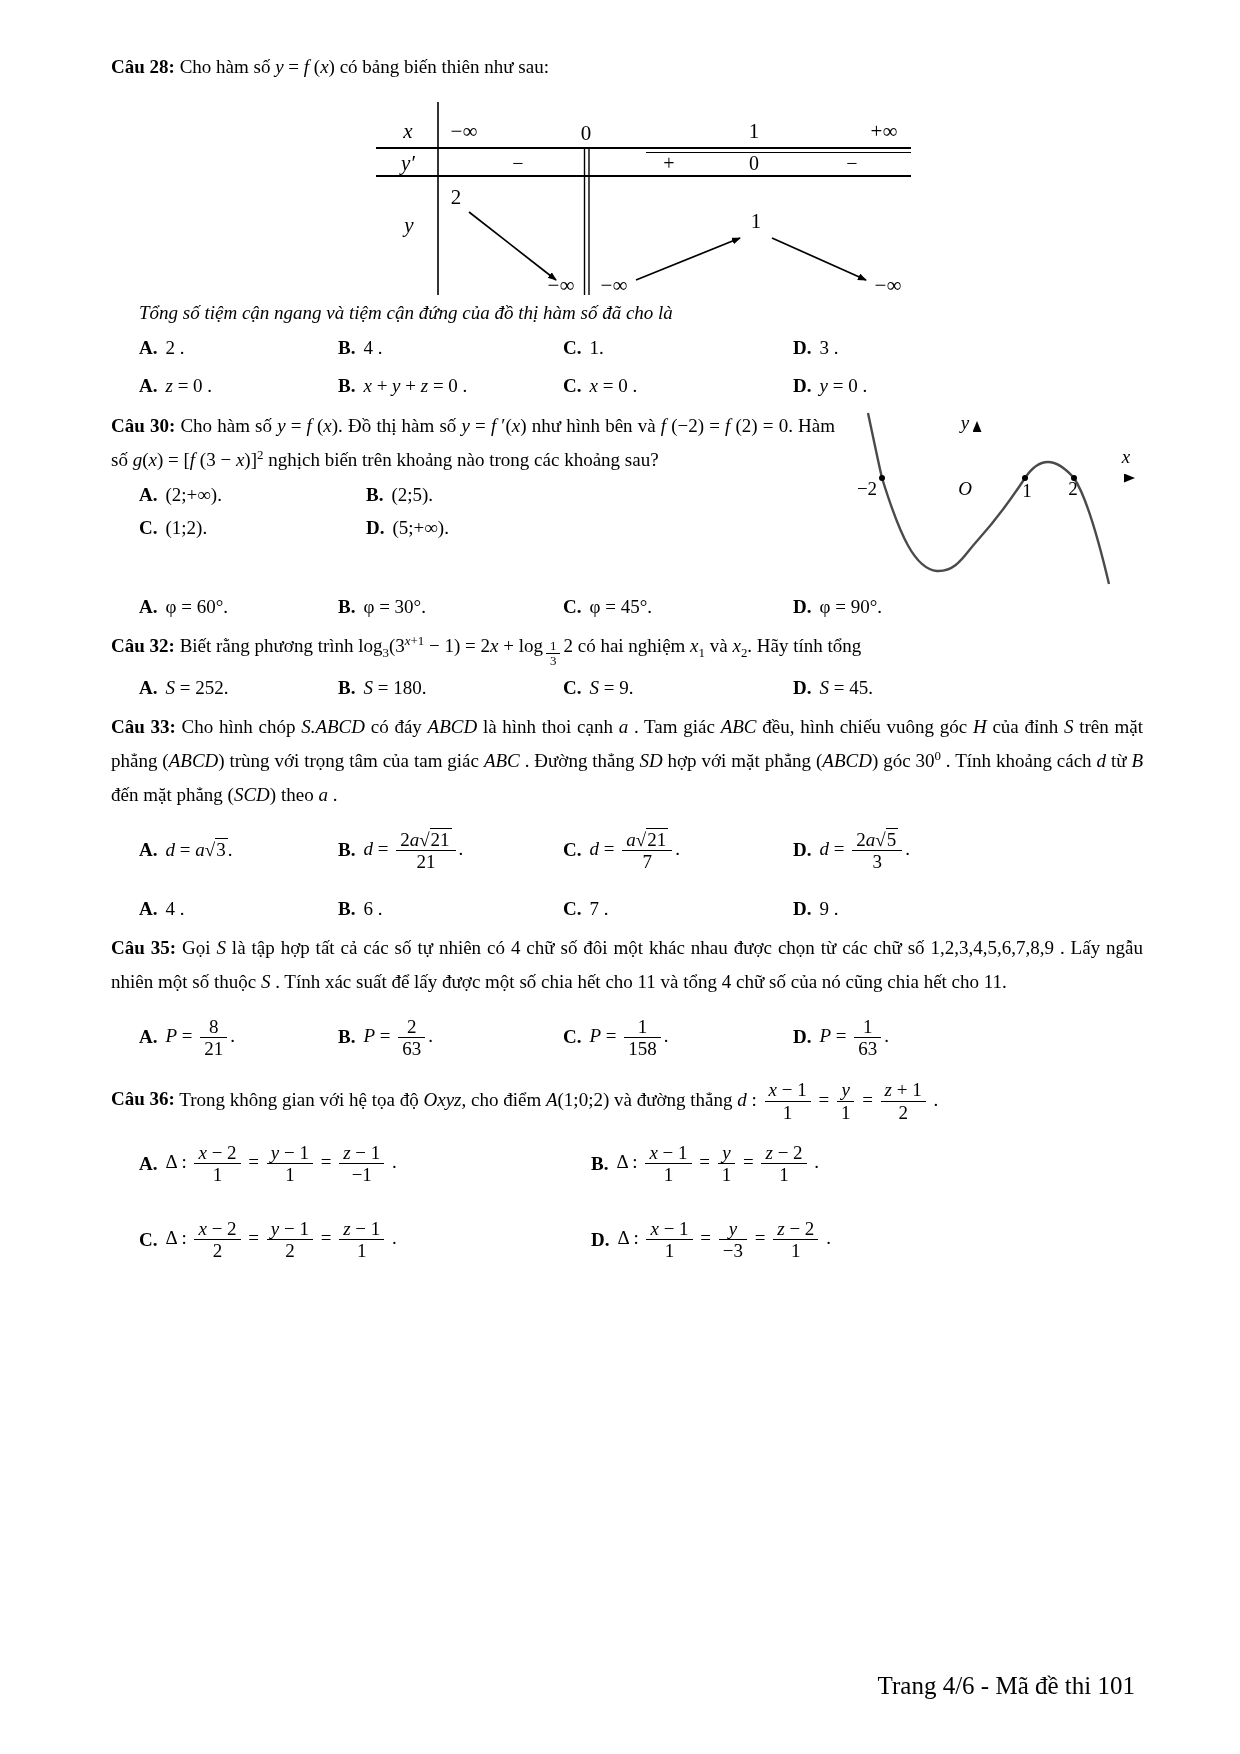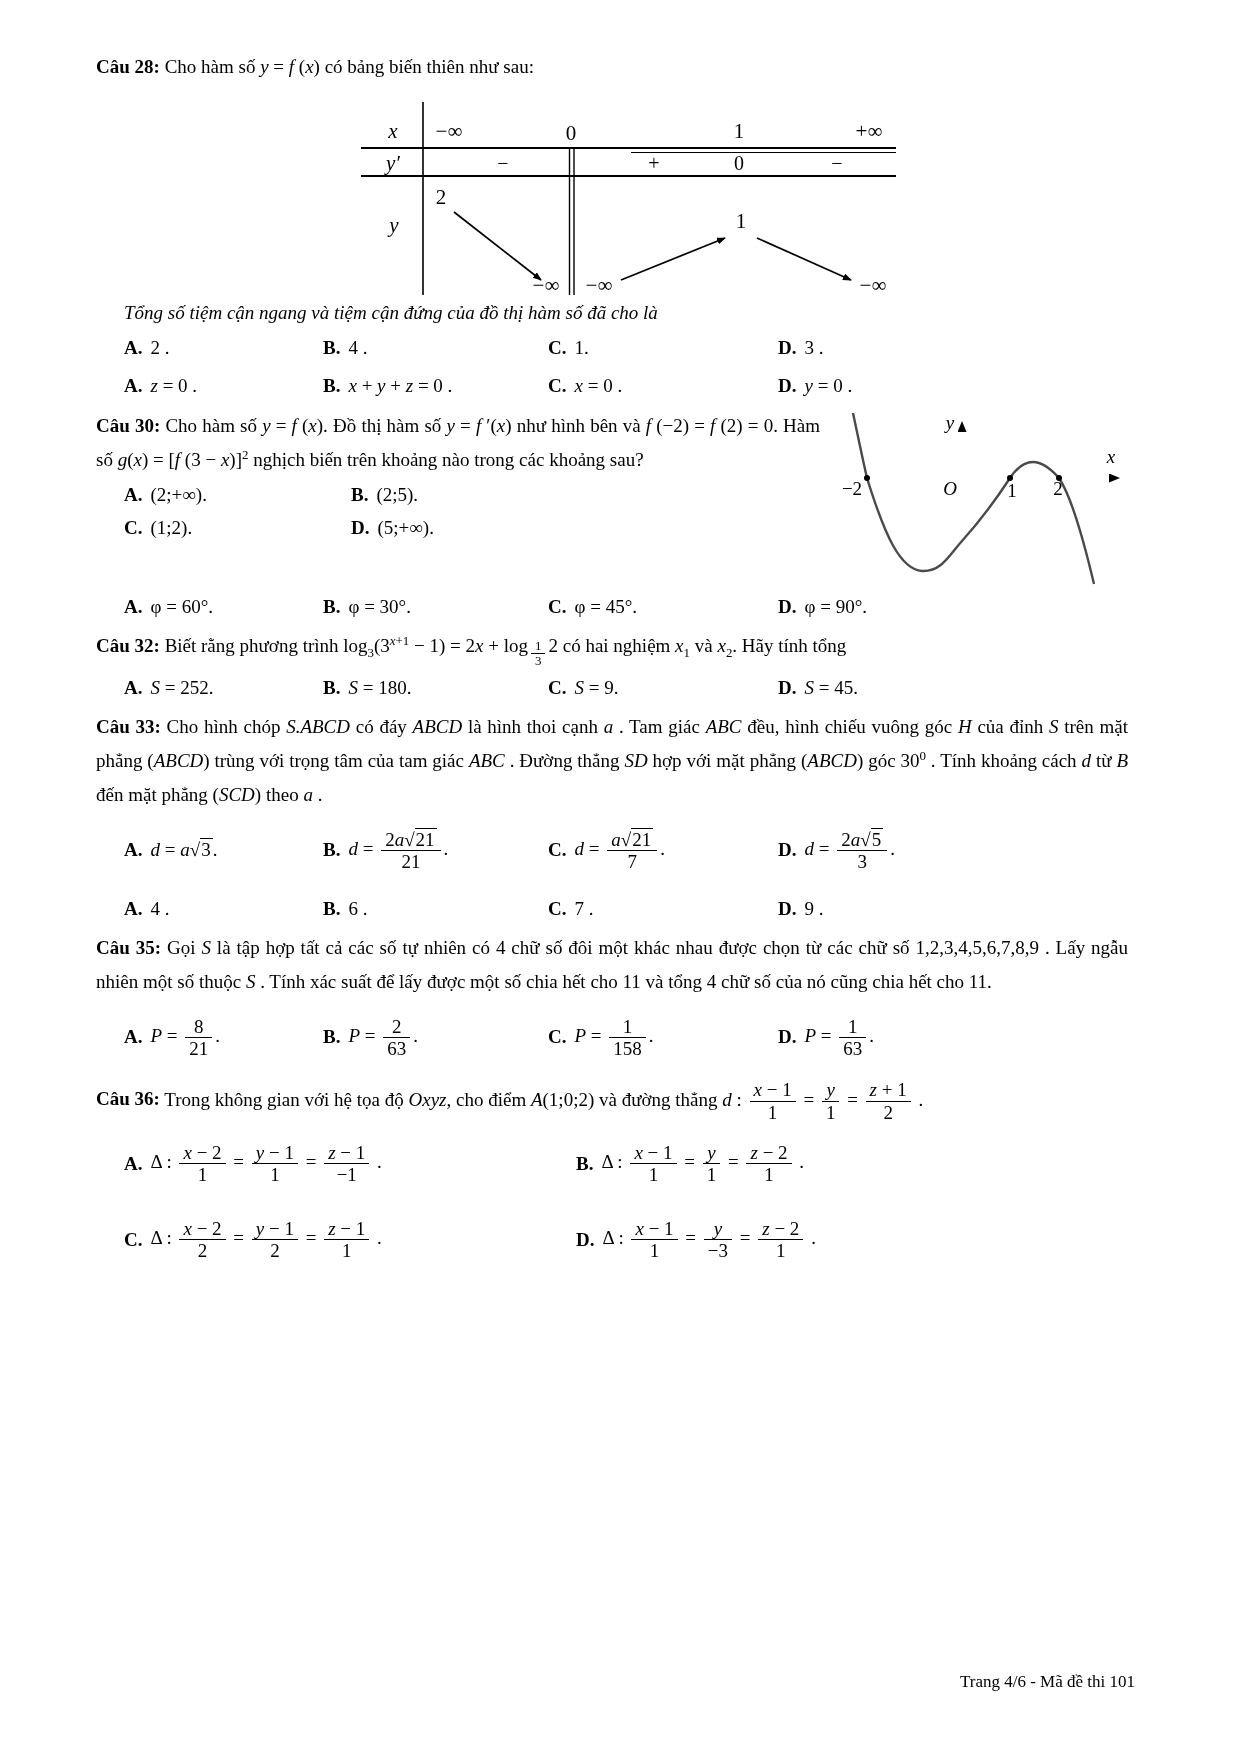--- a/index.html
+++ b/index.html
@@ -2,21 +2,21 @@
 <html lang="vi"><head>
 <meta charset="utf-8">
 <style>
   html,body { margin:0; padding:0; background:#e8e8e8; }
   .page {
     position:relative; width:1240px; height:1754px; margin:0 auto;
     background:#ffffff; color:#000;
     font-family:"Liberation Serif","DejaVu Serif",serif;
     font-size:19px;
   }
-  .content { position:absolute; left:96px; top:50px; width:1032px; }
+  .content { position:absolute; left:111px; top:50px; width:1032px; }
   .q { margin:0 0 6px 0; }
   p.qbody { margin:0; line-height:1.78; text-align:justify; }
   .ql { font-weight:bold; }
   .qnote { padding-left:28px; line-height:1.7; margin:2px 0 0 0;font-style:italic; }
   .opts { display:grid; padding-left:28px; line-height:1.7; margin:3px 0 4px 0; }
   .c4 { grid-template-columns:199px 225px 230px auto; }
   .c2 { grid-template-columns:227px auto; width:520px; }
   .c2w { grid-template-columns:452px auto; }
   .opt { display:flex; align-items:center; white-space:nowrap; }
   .opt b { margin-right:8px; }
@@ -32,21 +32,21 @@
   sq sv { border-top:1.3px solid #000; padding:0 2px 0 1px; }
   
   .vtable { display:block; margin:6px 0 0 225px; }
   .vtable text, .graph text { font-family:"Liberation Serif","DejaVu Serif",serif; font-size:21px; }
   .vtable text.sign { font-size:20px; }
   text.it { font-style:italic; }
   .vtable line, .graph line { stroke:#000; }
   
   .graph-float { float:right; width:298px; height:178px; margin:2px 0 2px 10px; }
   .curve { fill:none; stroke:#4a4a4a; stroke-width:2.4; }
-  .footer { position:absolute; top:1672px; right:105px; font-size:17px; }
+  .footer { position:absolute; top:1672px; right:105px; font-size:25px; }
 </style>
 </head>
 <body>
 
 <div class="page">
   <div class="content">
 
     <div class="q">
       <p class="qbody"><b class="ql">Câu 28:</b> <span>Cho hàm số <i>y</i> = <i>f</i> (<i>x</i>) có bảng biến thiên như sau:</span></p>
 

